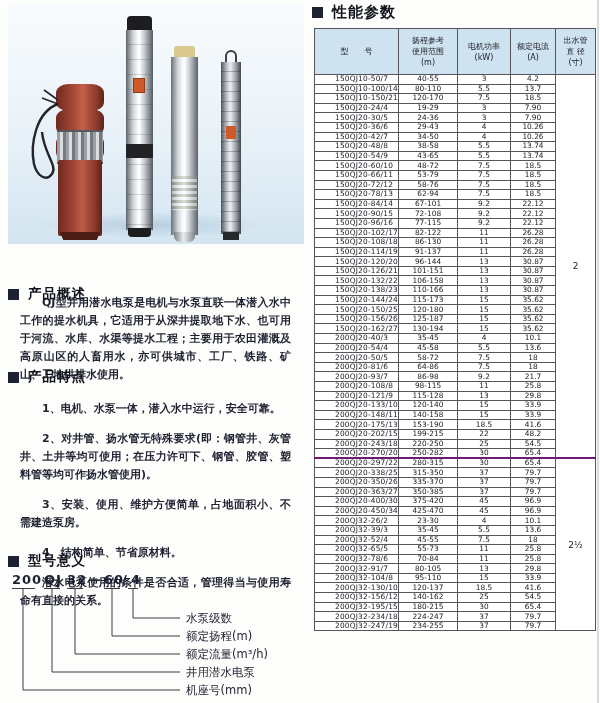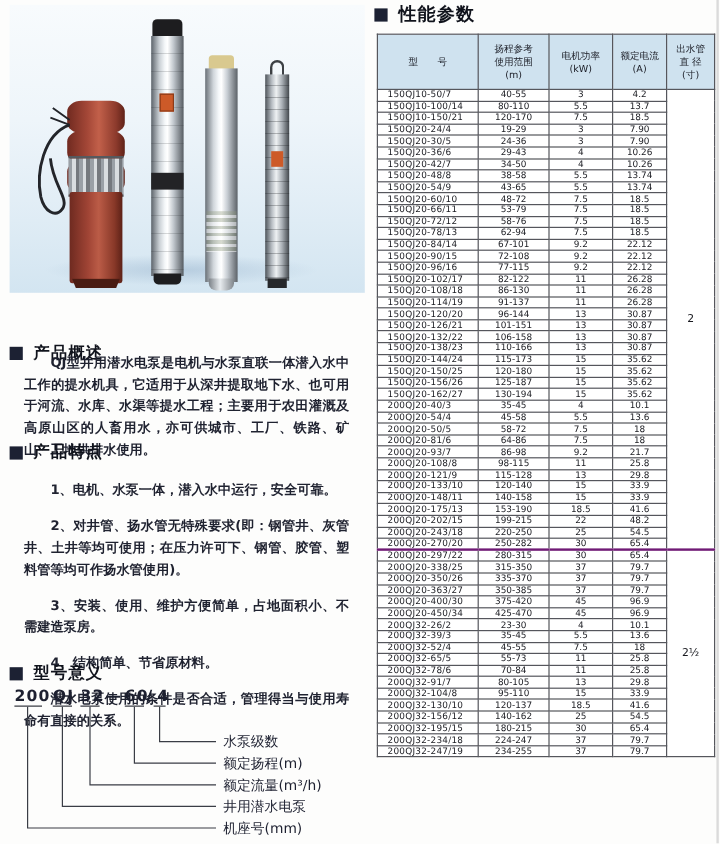--- a/index.html
+++ b/index.html
@@ -77,21 +77,21 @@
 
   
   #perf-title { left:312px; top:3px; font-size:15px; }
   #perf-table { position:absolute; left:314px; top:28px; border-collapse:collapse; table-layout:fixed; width:281px;
                 background:#fff; }
   #perf-table th, #perf-table td { border:1px solid #55565c; }
   #perf-table thead th { background:#cfe2ef; height:46px; font-weight:normal; font-size:8px; line-height:11px;
                 white-space:pre-line; color:#1b1d26; text-align:center; vertical-align:middle; padding:0; }
   #perf-table tbody td { height:9.6px; font-size:7.4px; line-height:8px; padding:0; text-align:center;
                 color:#191a20; vertical-align:middle; overflow:hidden; }
-  #perf-table td.c-model { text-align:left; padding-left:8px; letter-spacing:.2px; }
+  #perf-table td.c-model { text-align:left; padding-left:20px; letter-spacing:.2px; }
   #perf-table td.c-pipe { font-size:9px; background:#fff; }
   #perf-table tr.group-start td { border-top:2px solid #701a75; }
   #perf-table { border:1.5px solid #3a3b40; }
 </style>
 </head>
 <body>
 
 <div id="photo">
   <div class="shadow"></div>
 

